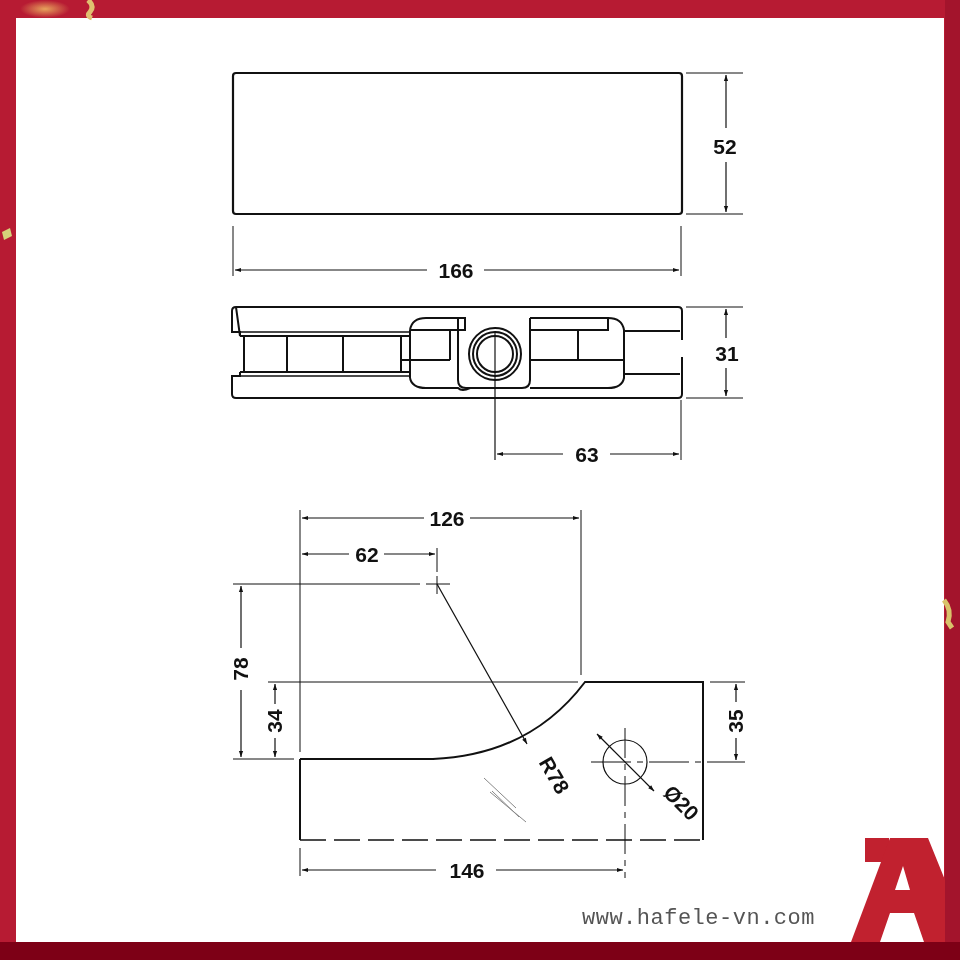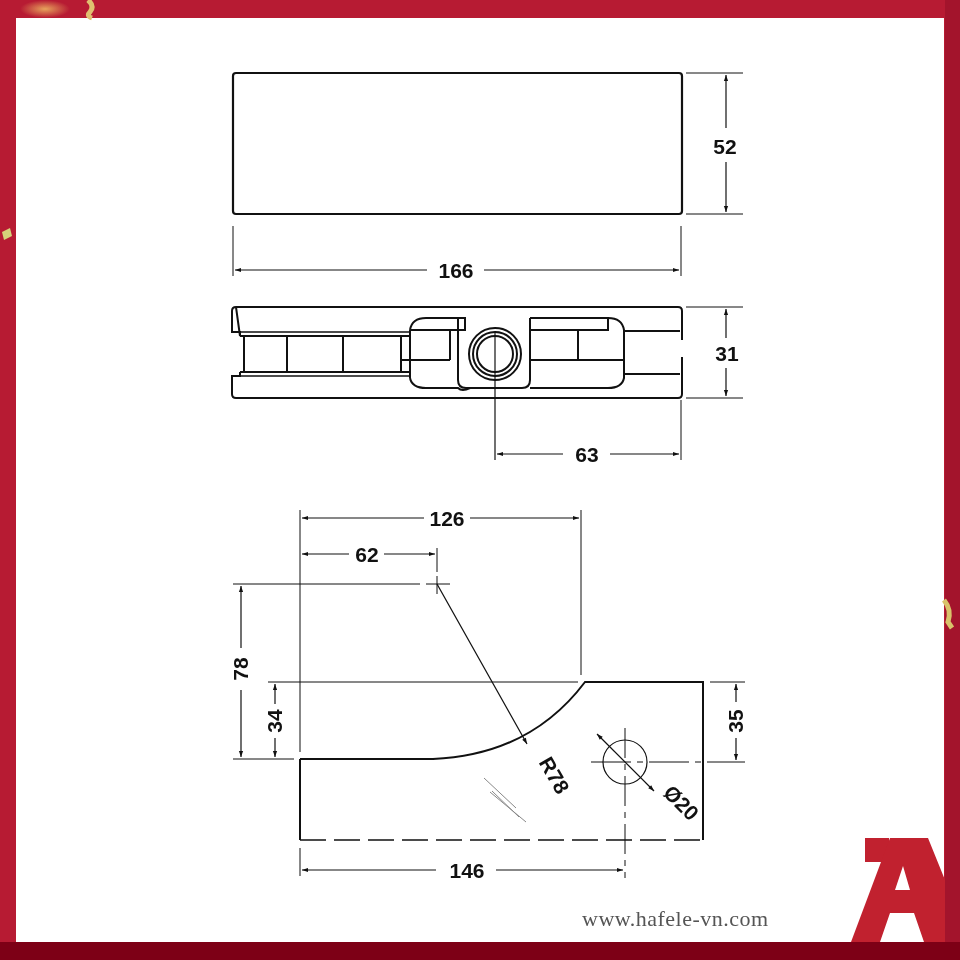--- a/index.html
+++ b/index.html
@@ -4,21 +4,21 @@
 <style>
   html, body { margin:0; padding:0; }
   body { width:960px; height:960px; position:relative; overflow:hidden; background:#b71b33; font-family:"Liberation Sans", sans-serif; }
   .frame-top { position:absolute; left:0; top:0; width:960px; height:18px; background:#b71b33; }
   .frame-bottom { position:absolute; left:0; top:942px; width:960px; height:18px; background:#7d0016; }
   .frame-right { position:absolute; left:945px; top:0; width:15px; height:960px; background:#a3142c; }
   .paper { position:absolute; left:16px; top:18px; width:928px; height:924px; background:#ffffff; }
   .glow { position:absolute; left:20px; top:0; width:50px; height:18px; background:radial-gradient(ellipse at center, #e7a35c 0%, rgba(231,163,92,0) 70%); }
   svg.drawing { position:absolute; left:0; top:0; }
   .dim-text { font-family:"Liberation Sans", sans-serif; font-weight:bold; font-size:21px; fill:#111; }
-  .url { position:absolute; left:582px; top:906px; font-size:22px; color:#555; letter-spacing:0.5px; font-family:Liberation Serif, serif; }
+  .url { position:absolute; left:582px; top:906px; font-size:22px; color:#555; letter-spacing:0.5px; font-family:Liberation Mono, monospace; }
 </style>
 </head>
 <body>
 
 <div class="frame-top"></div>
 <div class="glow"></div>
 <div class="paper"></div>
 <div class="frame-right"></div>
 <div class="frame-bottom"></div>
 

